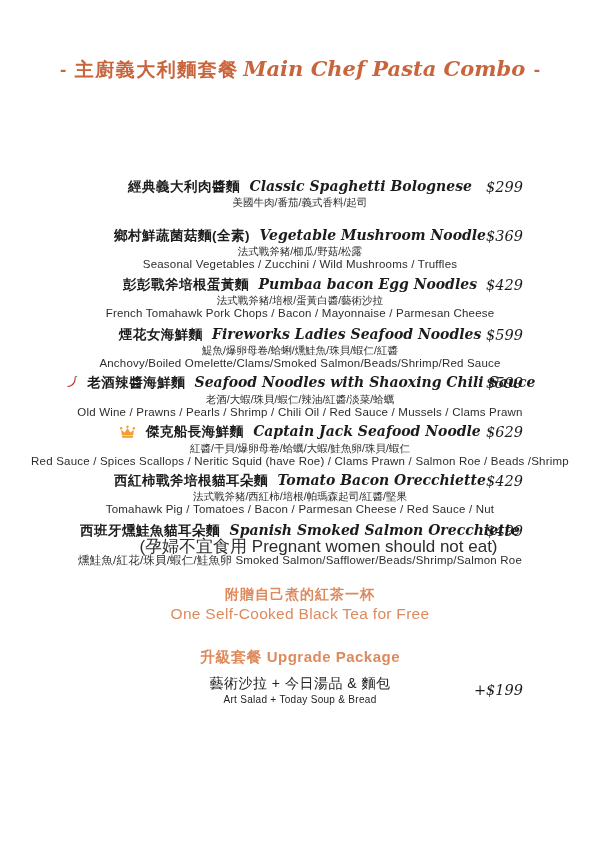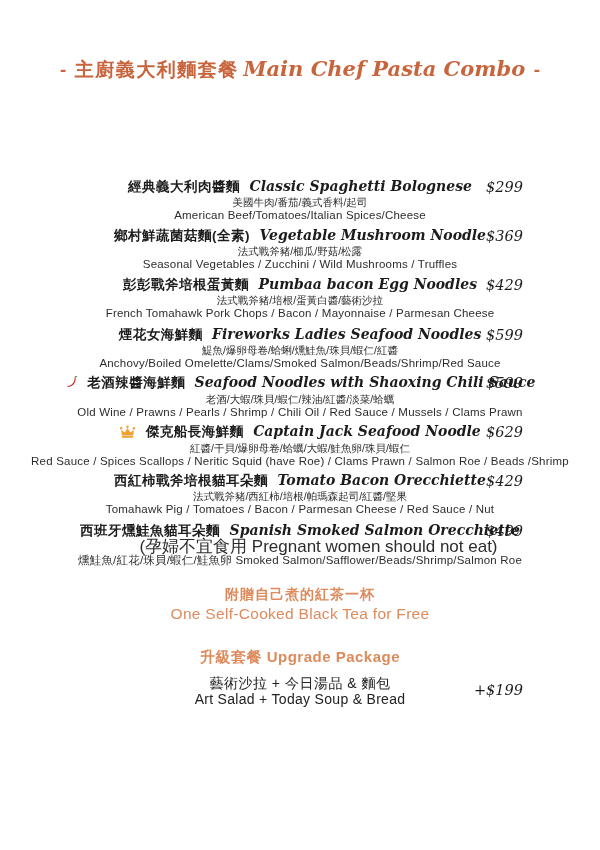--- a/index.html
+++ b/index.html
@@ -35,21 +35,21 @@
 
   .dish-icon { display:inline-block; vertical-align:-2px; margin-right:5px; }
 
   
   .accent-light { color:#dd8a5d; }
   .tea-zh   { top:586px; font-size:14px; font-weight:600; letter-spacing:1px; }
   .tea-en   { top:605px; font-size:15.5px; letter-spacing:0.3px; }
   .upgrade-title { top:648px; font-size:15px; font-weight:600; letter-spacing:0.5px; }
   .upgrade-item  { top:675px; color:#222; }
   .upgrade-item .zh { font-size:14px; line-height:16px; letter-spacing:0.5px; }
-  .upgrade-item .en { font-size:14px; line-height:17px; letter-spacing:0.3px; }
+  .upgrade-item .en { font-size:10px; line-height:17px; letter-spacing:0.3px; }
   .upgrade-item .price { top:7px; }
   .dessert-zh { top:733px; font-size:14px; font-weight:600; letter-spacing:0.5px;margin-left:17px; }
   .dessert-en { top:751px; font-size:13px; letter-spacing:0.3px; }
 </style>
 </head>
 <body>
 
 <div class="page">
 
   <div class="center menu-title">
@@ -59,21 +59,20 @@
     <span class="dash">-</span>
   </div>
 
 
   <div class="item" style="top:178px">
     <div class="name-line">
       <span class="zh-name">經典義大利肉醬麵</span>
       <span class="en-name">Classic Spaghetti Bolognese</span>
     </div>
     <div class="desc-zh">美國牛肉/番茄/義式香料/起司</div>
-    <div class="desc-en">American Beef/Tomatoes/Italian Spices/Cheese</div>
     <span class="price">$299</span>
   </div>
 
   <div class="item" style="top:227px">
     <div class="name-line">
       <span class="zh-name">鄉村鮮蔬菌菇麵(全素)</span>
       <span class="en-name">Vegetable Mushroom Noodle</span>
     </div>
     <div class="desc-zh">法式戰斧豬/櫛瓜/野菇/松露</div>
     <div class="desc-en">Seasonal Vegetables / Zucchini / Wild Mushrooms / Truffles</div>

